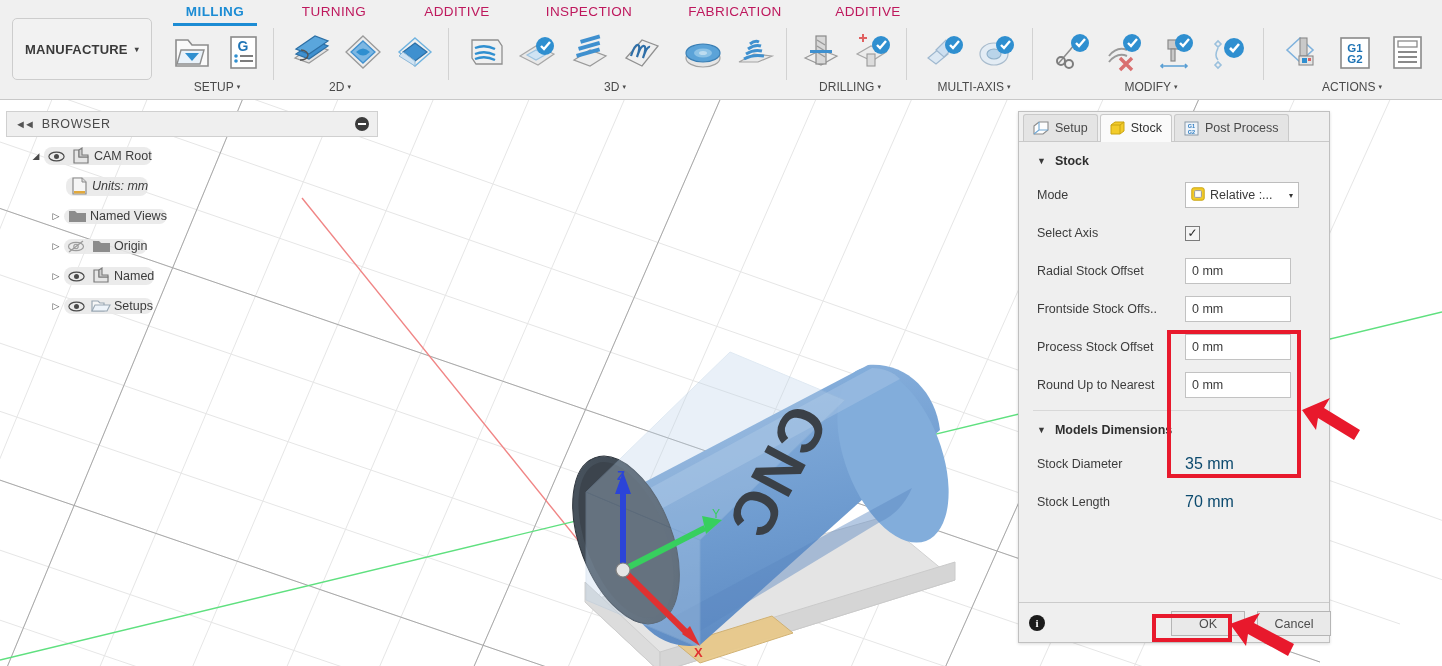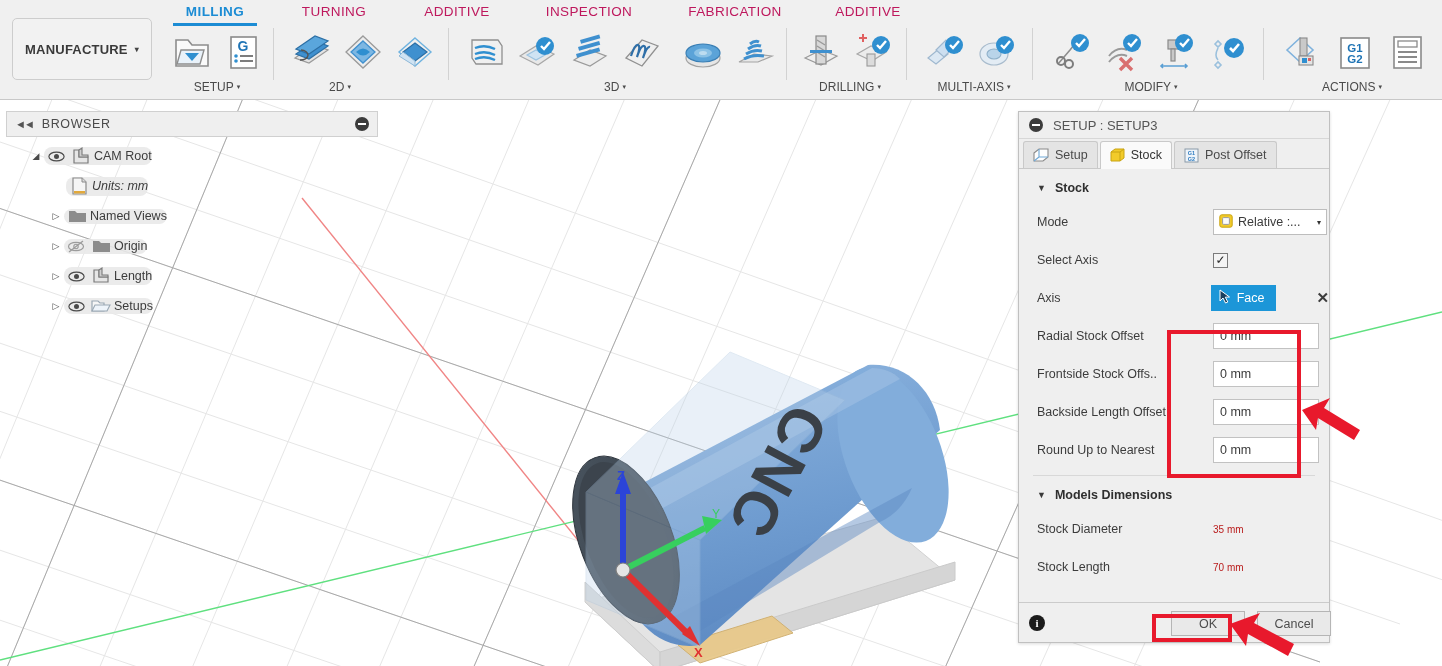--- a/index.html
+++ b/index.html
@@ -119,24 +119,24 @@
 
   #dlg-body { flex: 1; overflow: hidden; position: relative; background: #efefef; }
 
   .section-head {
     display:flex; align-items:center; gap: 9px;
     padding: 12px 0 8px 18px; font-size: 12.5px; font-weight: bold; color: #2f2f2f;
   }
   .section-head .tri { font-size: 9px; color:#3a3a3a; }
 
   .prow {
-    display:flex; align-items:center; height: 38px; padding-left: 18px; gap: 28px;
+    display:flex; align-items:center; height: 38px; padding-left: 18px;
   }
   .plabel { width: 148px; font-size: 12.5px; color: #3c3c3c; white-space: nowrap; overflow: hidden; }
-  .pval { font-size: 10px; color: #b91c1c; }
+  .pval { font-size: 16px; color: #0c4a6e; }
 
   .combo {
     width: 114px; height: 26px; background:#fff; border:1px solid #bdbdbd;
     display:flex; align-items:center; gap:5px; padding: 0 5px; font-size:12.5px; color:#3b3b3b;
   }
   .combo .cmb-caret{ margin-left:auto; font-size:8px; color:#333; }
 
   .chk {
     width: 15px; height: 15px; border: 1px solid #7b7b7b; background: #f4f4f4;
     display:flex; align-items:center; justify-content:center;
@@ -619,21 +619,21 @@
                 <ellipse cx="8.5" cy="5.5" rx="7.6" ry="4.4" fill="none" stroke="#4a4a4a" stroke-width="1.2"></ellipse>
                 <circle cx="8.5" cy="5.5" r="2.5" fill="#4a4a4a"></circle>
               </svg>
           </span>
           <span class="ticon">
             <svg width="18" height="18" viewBox="0 0 18 18">
                 <path d="M2 3 L7 3 L7 10 L16 10 L16 15 L2 15 Z" fill="#e6e6e6" stroke="#7b7b7b" stroke-width="1.2"></path>
                 <path d="M7 3 L10 1 L10 8 L16 8 L16 10 L7 10 Z" fill="#cfcfcf" stroke="#7b7b7b" stroke-width="1.1"></path>
               </svg>
           </span>
-          <span>Length</span>
+          <span>Named</span>
         </div>
       </div>
 
       <div class="tnode" style="padding-left:42px;">
         <span class="twist">▷</span>
         <div class="chipwrap">
           <span class="eye">
             <svg width="17" height="11" viewBox="0 0 17 11">
                 <ellipse cx="8.5" cy="5.5" rx="7.6" ry="4.4" fill="none" stroke="#4a4a4a" stroke-width="1.2"></ellipse>
                 <circle cx="8.5" cy="5.5" r="2.5" fill="#4a4a4a"></circle>
@@ -647,24 +647,20 @@
           </span>
           <span>Setups</span>
         </div>
       </div>
 
     </div>
   </div>
 
   <div id="setup-dialog">
 
-    <div id="dlg-title">
-      <span class="dot-btn"></span>
-      <span>SETUP : SETUP3</span>
-    </div>
 
     <div id="dlg-tabs">
       <div class="dtab">
         <span>
           <svg width="16" height="15" viewBox="0 0 16 15">
               <path d="M1 5 L6 1 L15 1 L15 9 L10 13 L1 13 Z" fill="#fdfdfd" stroke="#8a8a8a" stroke-width="1.1"></path>
               <path d="M6 1 L6 9 L15 9 M6 9 L1 13" fill="none" stroke="#6fa8d6" stroke-width="1.1"></path>
             </svg>
         </span>
         <span>Setup</span>
@@ -679,21 +675,21 @@
         <span>Stock</span>
       </div>
       <div class="dtab">
         <span>
           <svg width="15" height="15" viewBox="0 0 15 15">
               <rect x="1" y="1" width="13" height="13" fill="#eef4fa" stroke="#8a9aa8" stroke-width="1"></rect>
               <text x="7.5" y="7" font-family="Liberation Sans, sans-serif" font-size="5.5" font-weight="bold" fill="#2f7cc0" text-anchor="middle">G1</text>
               <text x="7.5" y="12.5" font-family="Liberation Sans, sans-serif" font-size="5.5" font-weight="bold" fill="#2f7cc0" text-anchor="middle">G2</text>
             </svg>
         </span>
-        <span>Post Offset</span>
+        <span>Post Process</span>
       </div>
     </div>
 
     <div id="dlg-body">
 
       <div class="section-head">
         <span class="tri">▼</span>
         <span>Stock</span>
       </div>
 
@@ -709,49 +705,37 @@
           <span>Relative :...</span>
           <span class="cmb-caret">▾</span>
         </div>
       </div>
 
       <div class="prow">
         <span class="plabel">Select Axis</span>
         <span class="chk">✓</span>
       </div>
 
-      <div class="prow">
-        <span class="plabel">Axis</span>
-        <div class="facebtn">
-          <span>
-            <svg width="13" height="15" viewBox="0 0 13 15">
-                <path d="M1 1 L1 12 L4 9 L6.5 14 L8.8 13 L6.3 8.2 L10.5 8 Z" fill="#1c3f5c" stroke="#ffffff" stroke-width="1"></path>
-              </svg>
-          </span>
-          <span>Face</span>
-        </div>
-        <span class="xbtn">✕</span>
-      </div>
 
       <div class="prow">
         <span class="plabel">Radial Stock Offset</span>
         <div class="inputbox">
           <span>0 mm</span>
         </div>
       </div>
 
       <div class="prow">
         <span class="plabel">Frontside Stock Offs..</span>
         <div class="inputbox">
           <span>0 mm</span>
         </div>
       </div>
 
       <div class="prow">
-        <span class="plabel">Backside Length Offset</span>
+        <span class="plabel">Process Stock Offset</span>
         <div class="inputbox">
           <span>0 mm</span>
         </div>
       </div>
 
       <div class="prow">
         <span class="plabel">Round Up to Nearest</span>
         <div class="inputbox">
           <span>0 mm</span>
         </div>

